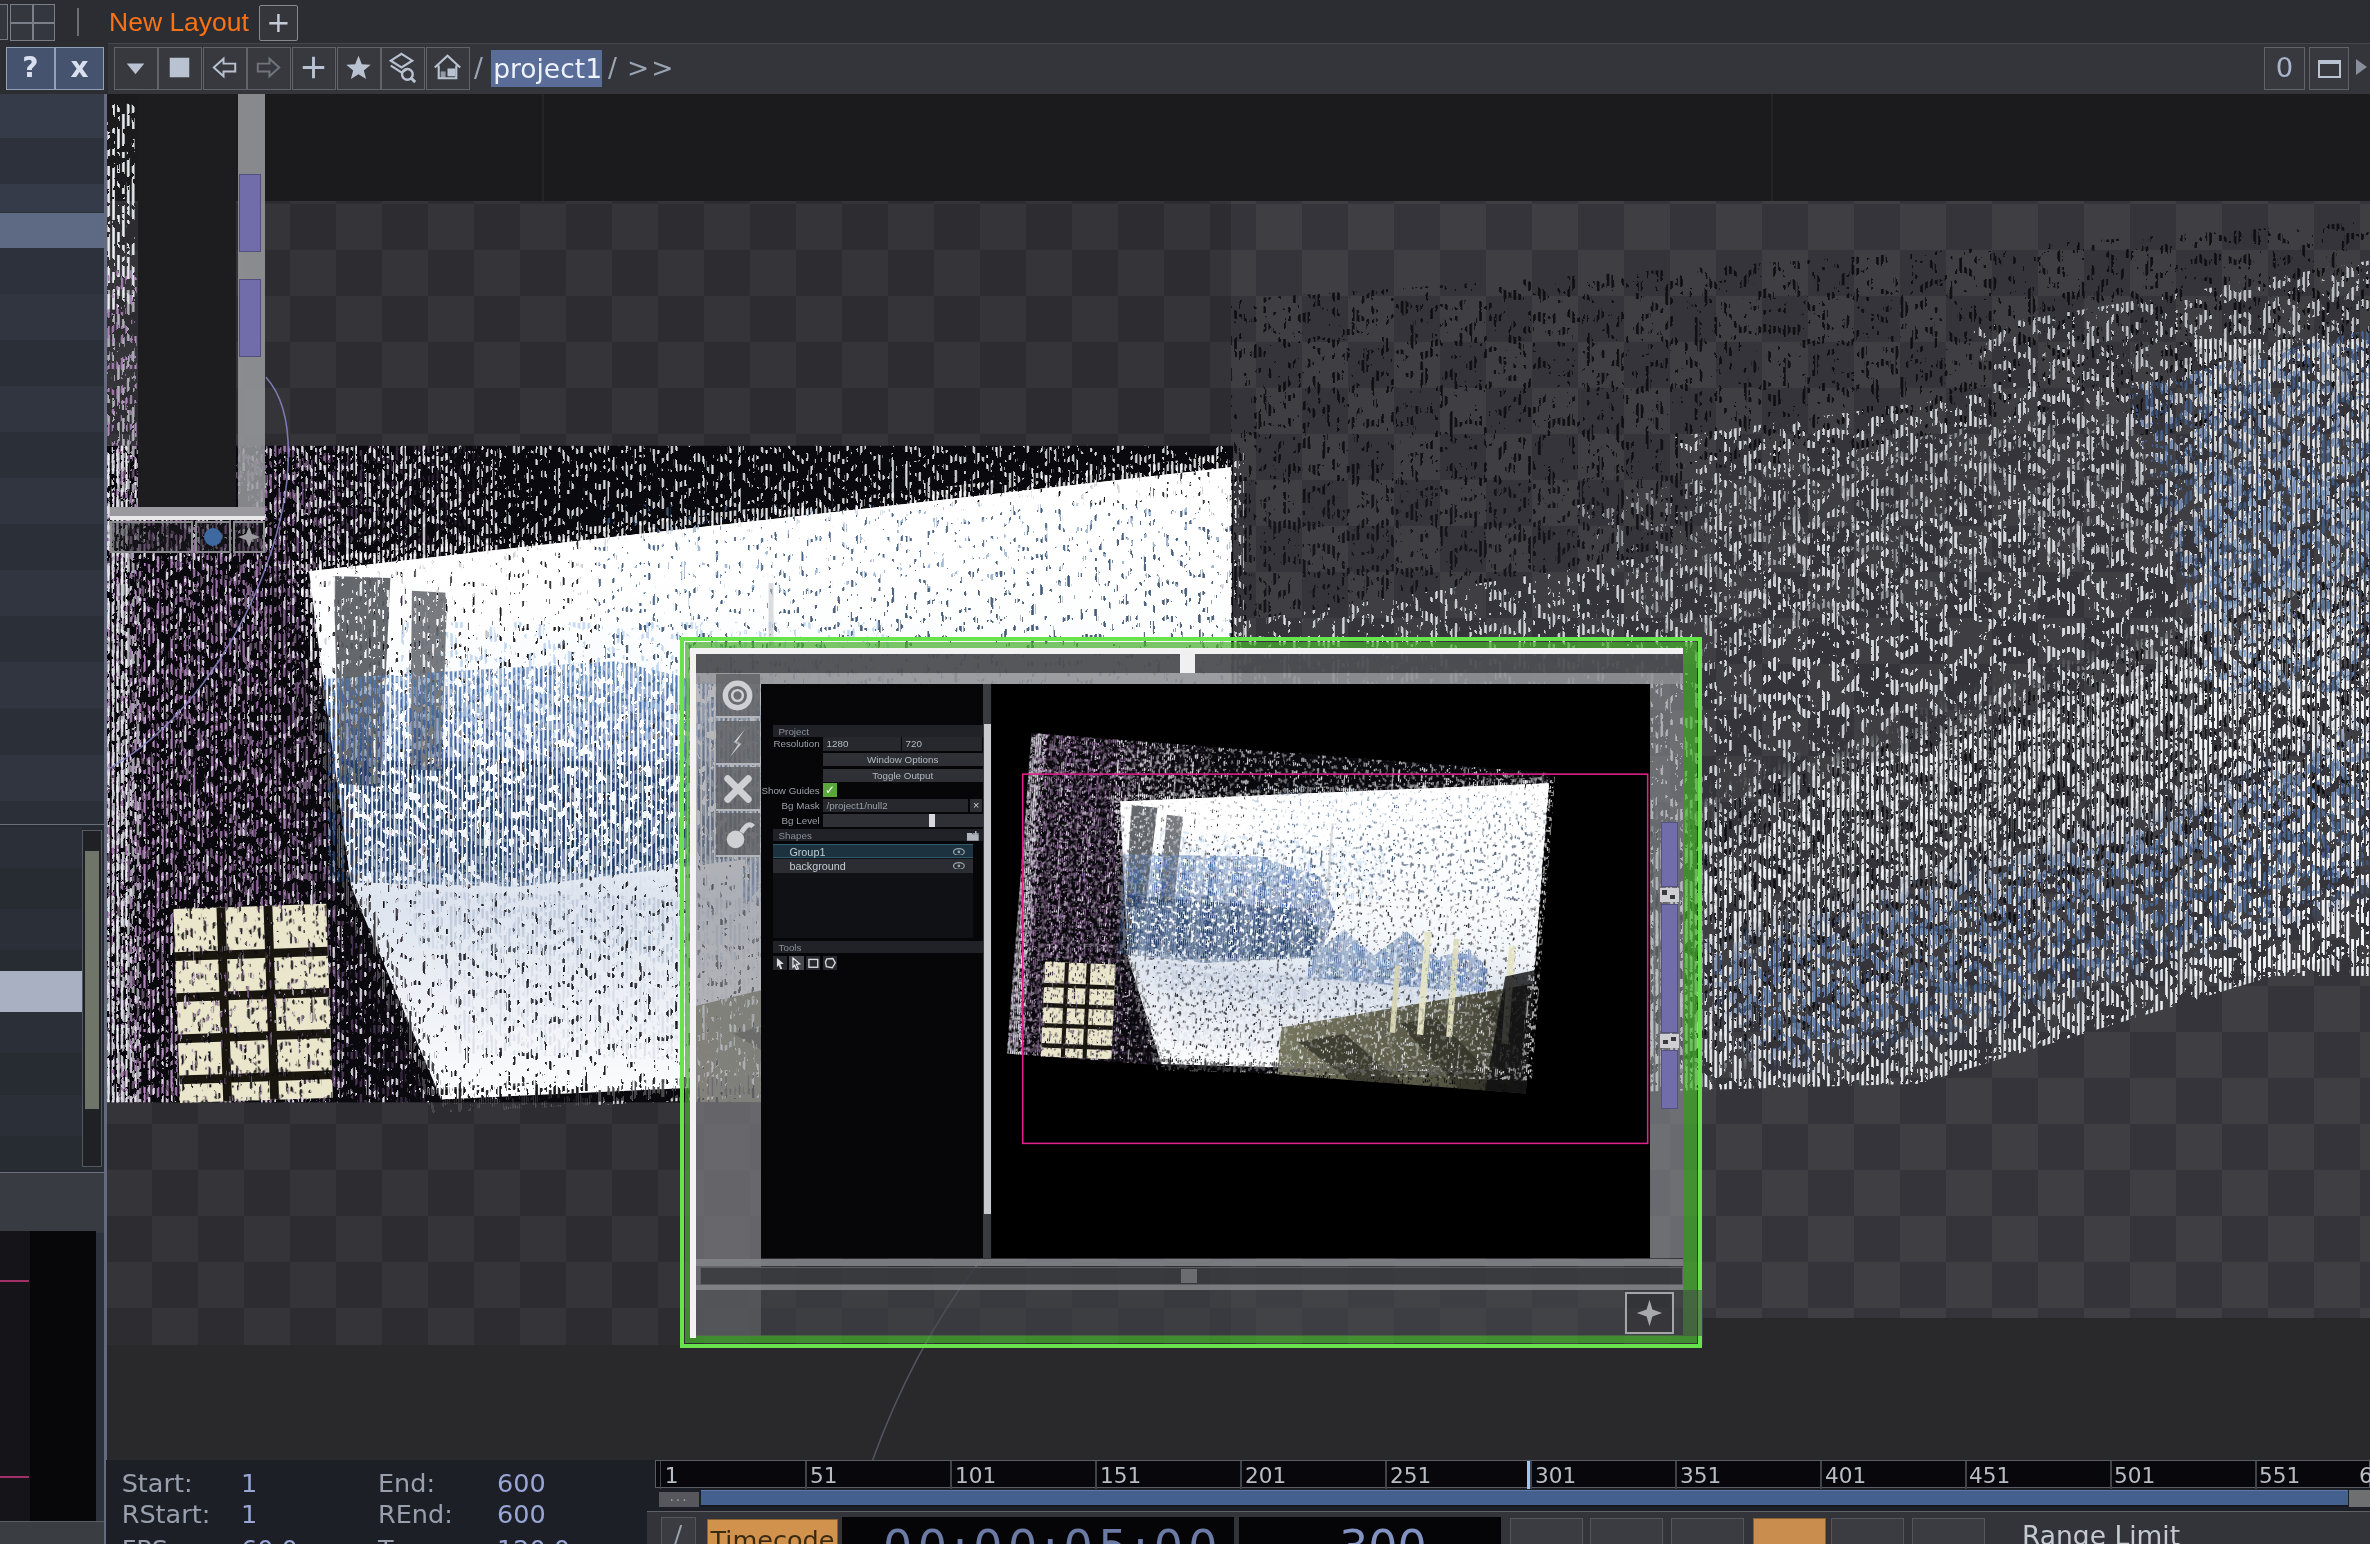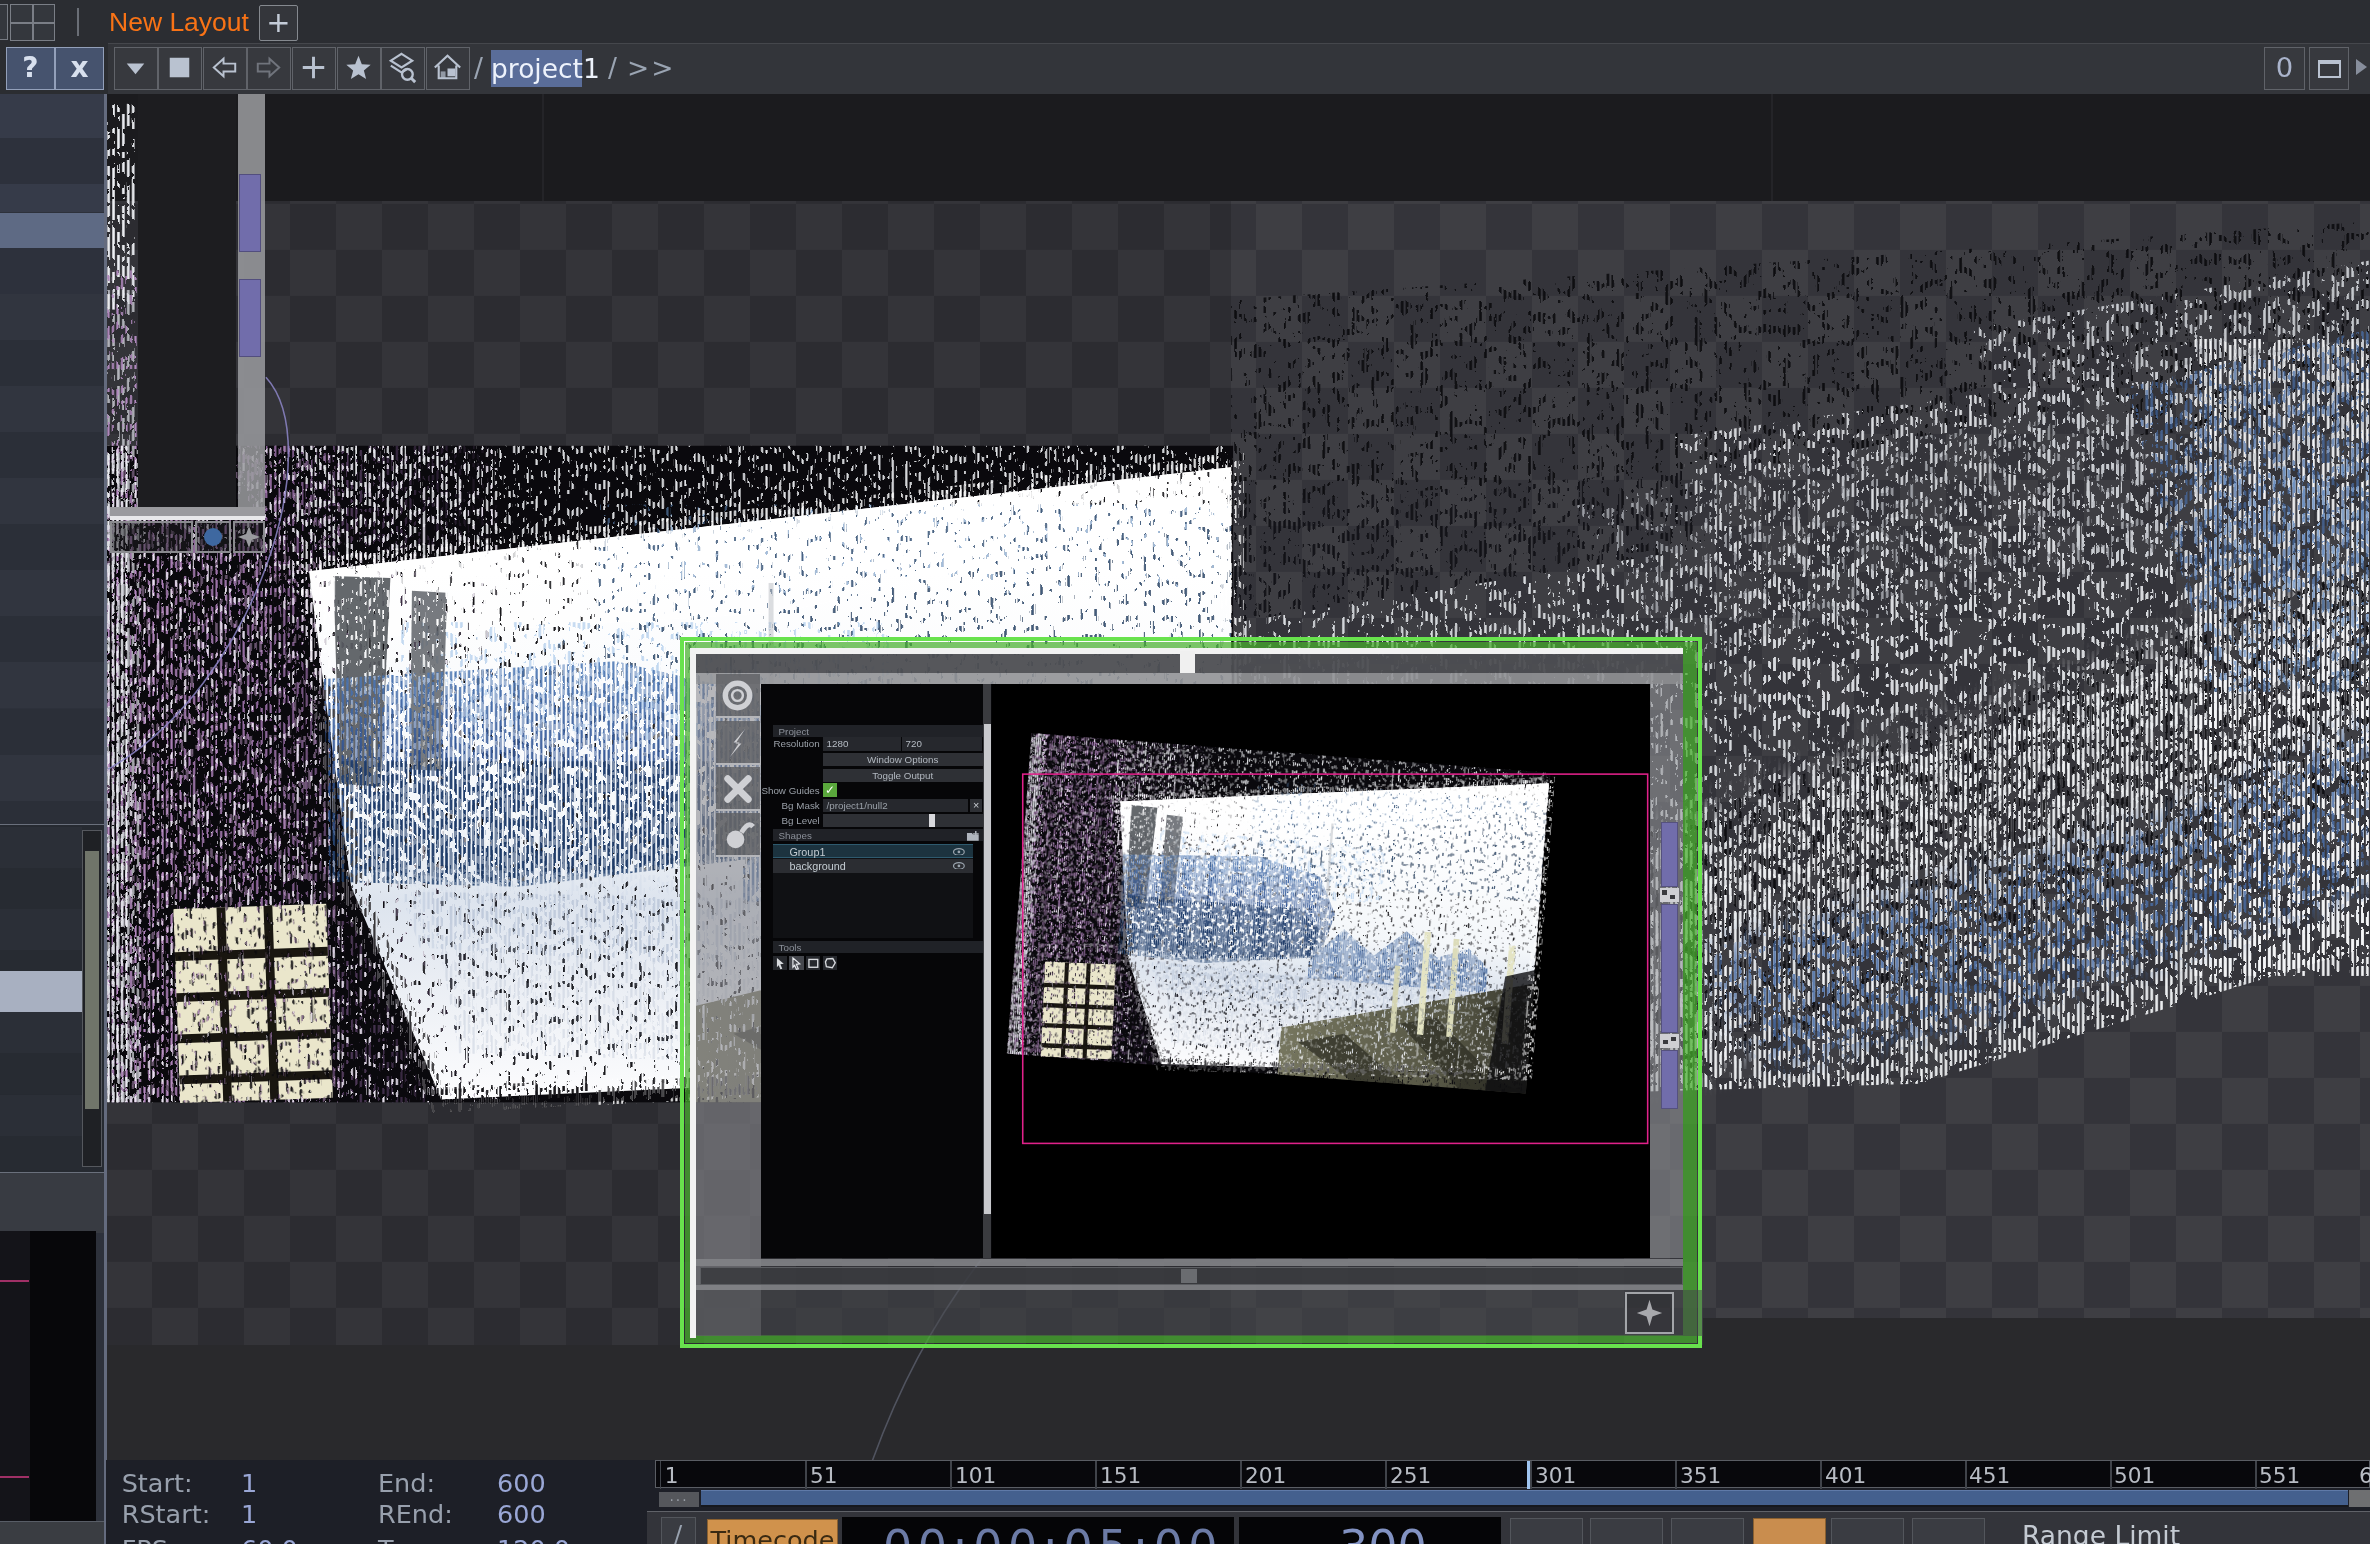--- a/index.html
+++ b/index.html
@@ -21,22 +21,22 @@
 
   #topbar2 { left:0; top:43px; width:2370px; height:51px; background:#2b2d31; }
   #nav-toolbar { left:108px; top:0px; width:2262px; height:51px; background:#33353a; border-top:1px solid #45474c; }
   .qx-btn { top:3.9px; width:49px; height:43px; background:#46536e; border:1.5px solid #93a0ba;
      color:#d8e0ee; font-size:28px; font-weight:bold; text-align:center; line-height:40px; }
   #help-btn { left:5.9px; }
   #close-pane-btn { left:55px; }
   .tbtn { top:3.9px; width:44px; height:43px; background:#37393e; border:1.5px solid #606369; }
   .tbtn svg { position:absolute; left:0; top:0; }
   #path-slash1 { left:474px; top:8.8px; font-size:26.5px; color:#9aa4b2; }
-  #path-current { left:491px; top:6.9px; width:91px; height:37px; background:#5a6d99; color:#edf2fb; font-size:26.5px;
-     text-align:left; line-height:37px; }
+  #path-current { left:491px; top:6.9px; width:111px; height:37px; background:#5a6d99; color:#edf2fb; font-size:26.5px;
+     text-align:right; line-height:37px; }
   #path-slash2 { left:608px; top:8.8px; font-size:26.5px; color:#9aa4b2; }
   #path-expand { left:627px; top:8.8px; font-size:26.5px; color:#9aa4b2; letter-spacing:2px; }
   #ops-badge-btn { left:2264px; top:3.9px; width:41px; height:43px; background:#37393e; border:1.5px solid #606369;
      color:#aab4cc; font-size:27.4px; text-align:center; line-height:39px; }
   #winmode-btn { left:2309px; top:3.9px; width:40px; height:43px; background:#37393e; border:1.5px solid #606369; }
   #winmode-btn .r { position:absolute; left:7.8px; top:11.8px; width:23.5px; height:18.6px; border:2.5px solid #b9c2d0; border-top-width:4.9px; }
   #corner-arrow { left:2356px; top:15.7px; width:0; height:0; border-top:8.8px solid transparent; border-bottom:8.8px solid transparent; border-left:11.8px solid #878e9c; }
 
   
   #sidebar { left:0; top:94px; width:106px; height:1451px; background:#2d313b; }

